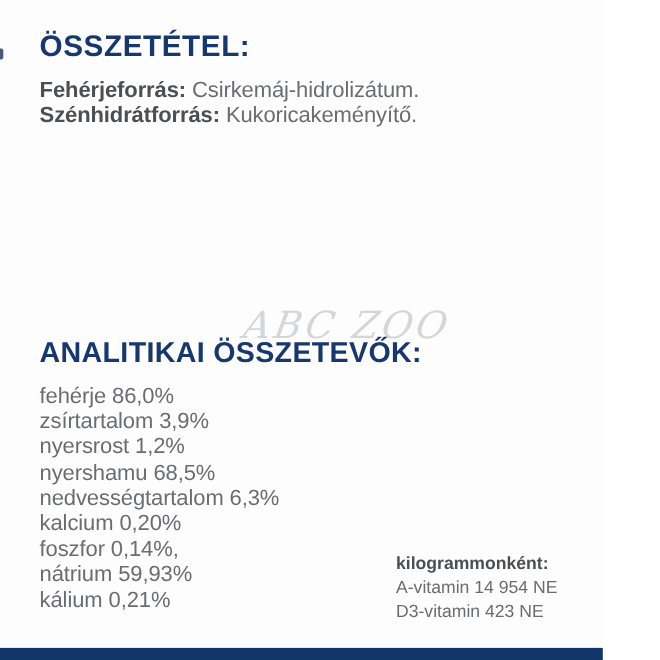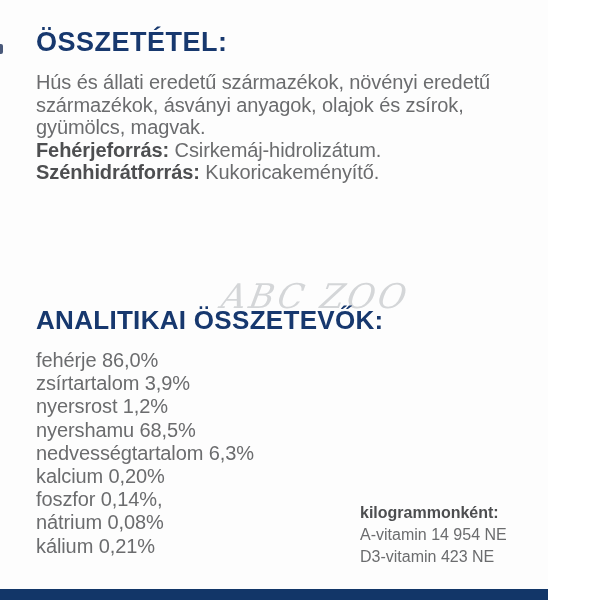--- a/index.html
+++ b/index.html
@@ -85,23 +85,20 @@
 </head>
 <body>
 
 <div id="canvas">
 
   <div class="edge-mark"></div>
 
   <div class="heading h1">ÖSSZETÉTEL:</div>
 
   <div class="body-block">
-    <div class="pre-lines">Hús és állati eredetű származékok, növényi eredetű
-származékok, ásványi anyagok, olajok és zsírok,
-gyümölcs, magvak.</div>
     <div class="source-row">
       <span class="bold-label">Fehérjeforrás:</span>
       <span>Csirkemáj-hidrolizátum.</span>
     </div>
     <div class="source-row">
       <span class="bold-label">Szénhidrátforrás:</span>
       <span>Kukoricakeményítő.</span>
     </div>
   </div>
 
@@ -110,21 +107,21 @@
   <div class="heading h2">ANALITIKAI ÖSSZETEVŐK:</div>
 
   <div class="analytical-list">
     <div>fehérje 86,0%</div>
     <div>zsírtartalom 3,9%</div>
     <div>nyersrost 1,2%</div>
     <div>nyershamu 68,5%</div>
     <div>nedvességtartalom 6,3%</div>
     <div>kalcium 0,20%</div>
     <div>foszfor 0,14%,</div>
-    <div>nátrium 0,08%</div>
+    <div>nátrium 59,93%</div>
     <div>kálium 0,21%</div>
   </div>
 
   <div class="per-kg">
     <div class="per-kg-heading">kilogrammonként:</div>
     <div class="pre-lines">A-vitamin 14 954 NE
 D3-vitamin 423 NE</div>
   </div>
 
   <div class="bottom-bar"></div>

